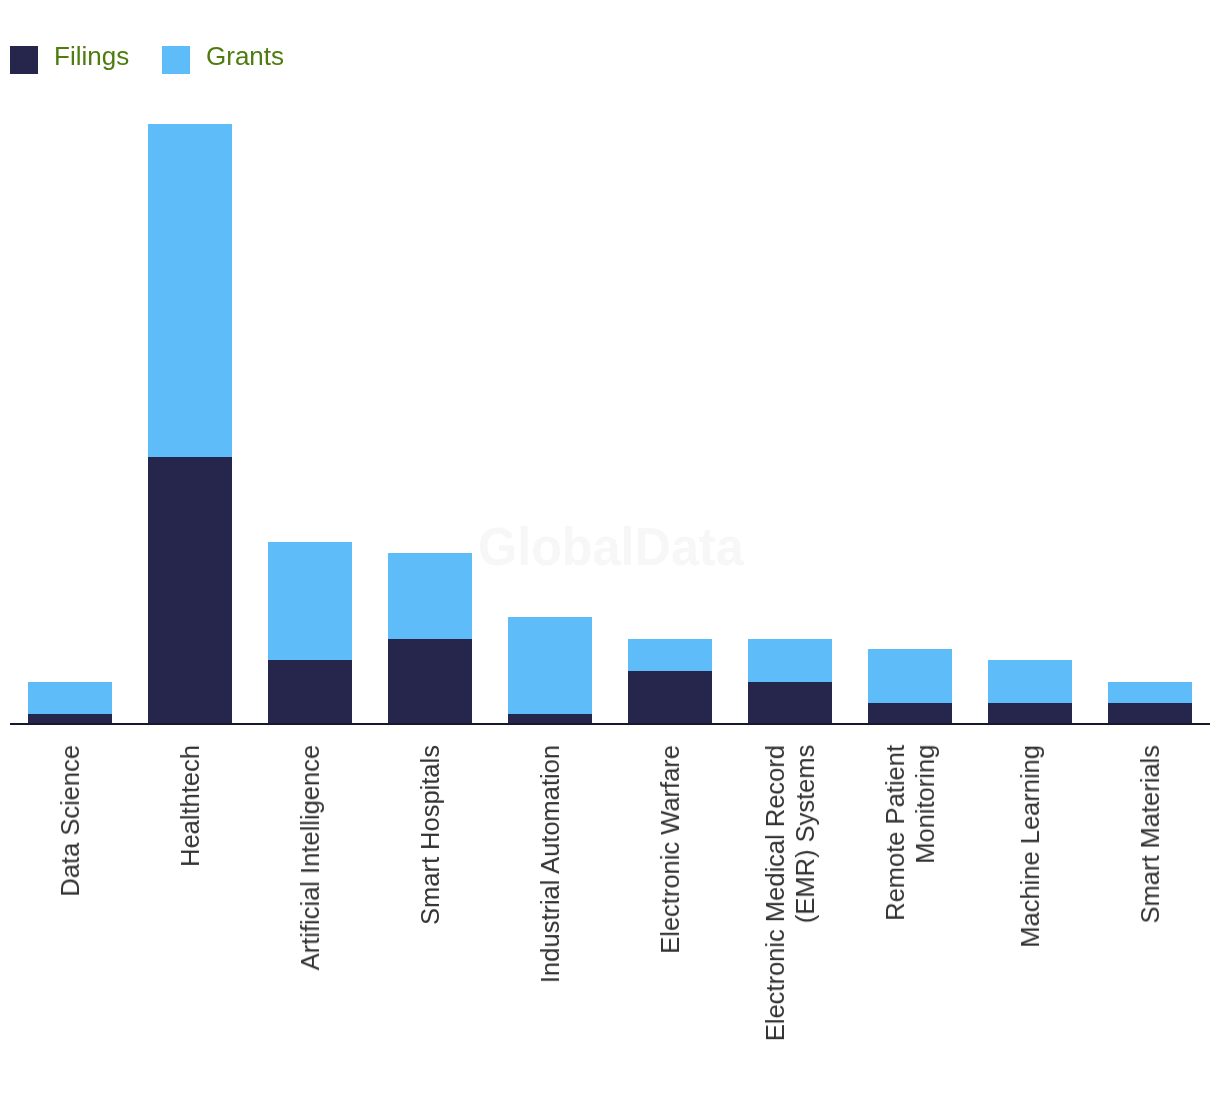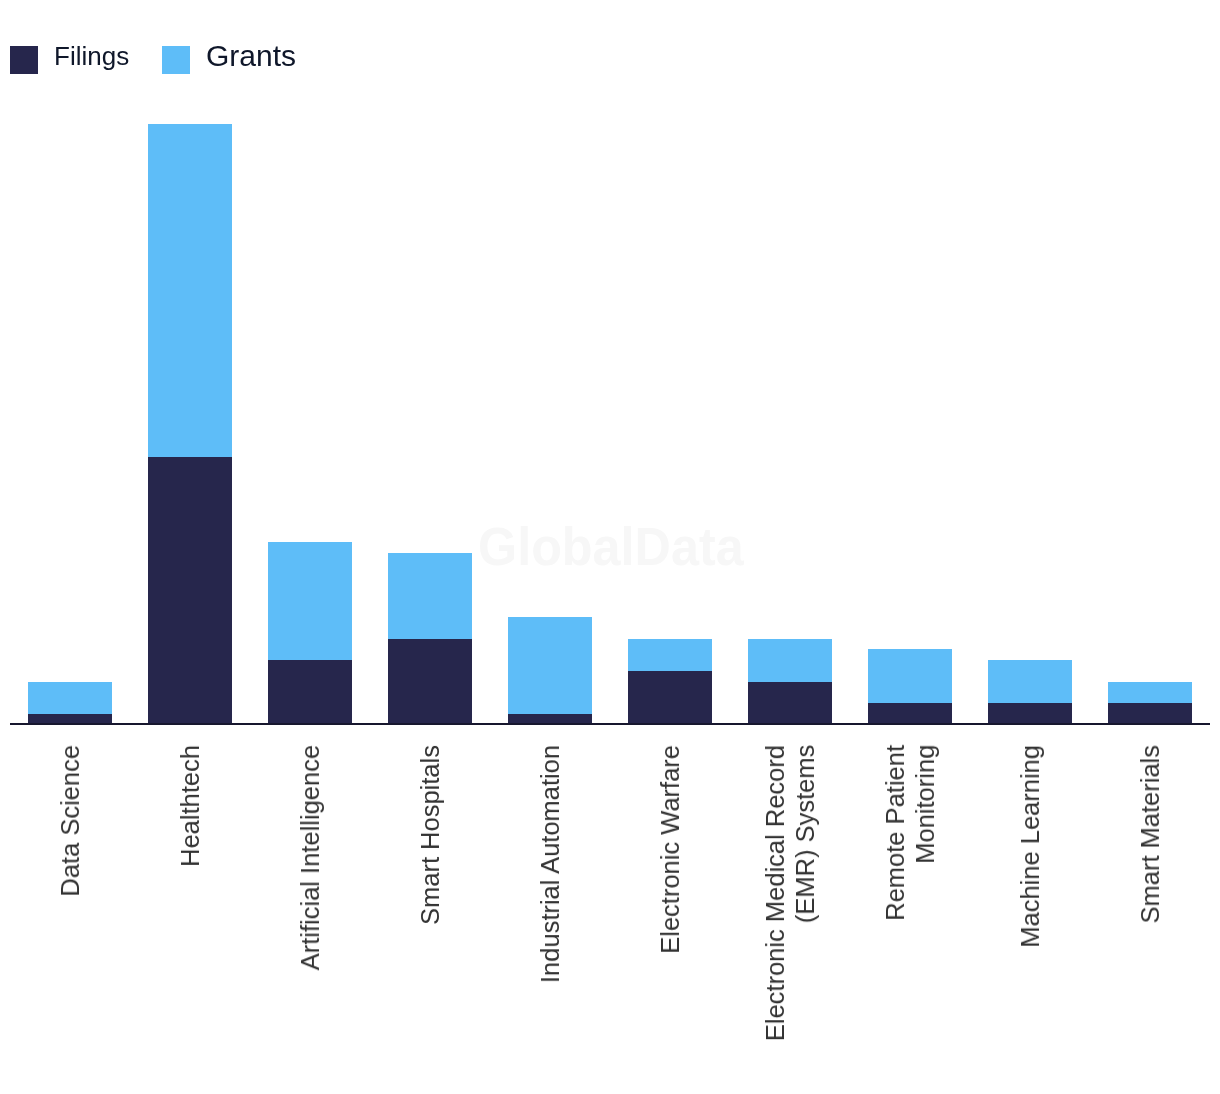--- a/index.html
+++ b/index.html
@@ -9,21 +9,21 @@
        -webkit-font-smoothing:antialiased;}
   #root{position:relative;width:1220px;height:1094px;}
 
   
   #legend{position:absolute;left:10px;top:46px;height:28px;}
   .legend-item{position:absolute;top:0;height:28px;}
   .legend-item.i0{left:0px;}
   .legend-item.i1{left:152px;}
   .legend-swatch{position:absolute;left:0;top:0;width:28px;height:28px;}
   .legend-label{position:absolute;left:44px;top:-4px;height:28px;line-height:28px;
-                font-size:26px;color:#0f172a;white-space:nowrap;
+                font-size:26px;color:#4d7c0f;white-space:nowrap;
                 transform:translateZ(0);}
 
   
   #watermark{position:absolute;left:477.5px;top:518.6px;font-size:54px;font-weight:bold;
              color:#f7f7f7;white-space:nowrap;line-height:54px;
              transform:scaleX(0.932) translateZ(0);transform-origin:0 0;}
 
   
   #plot{position:absolute;left:0;top:0;width:1220px;height:730px;}
   #axis-line{position:absolute;left:10px;top:723px;width:1200px;height:2px;background:#17172e;}
@@ -44,21 +44,21 @@
 
 <div id="root">
 
   <div id="legend">
     <div class="legend-item i0">
       <span class="legend-swatch" style="background: rgb(38, 38, 76); width: 28px; height: 28px;"></span>
       <span class="legend-label" style="font-size: 26px;">Filings</span>
     </div>
     <div class="legend-item i1">
       <span class="legend-swatch" style="background: rgb(94, 189, 248); width: 28px; height: 28px;"></span>
-      <span class="legend-label" style="font-size: 30px;">Grants</span>
+      <span class="legend-label" style="font-size: 26px;">Grants</span>
     </div>
   </div>
 
   <div id="watermark" style="font-size: 54px; color: rgb(247, 247, 247);">GlobalData</div>
 
   <div id="plot">
 
     <div id="axis-line" style="background: rgb(23, 23, 46);"></div>
 
     <div class="bar" style="left: 28px; width: 84px; top: 682px; height: 41px; bottom: auto;">

